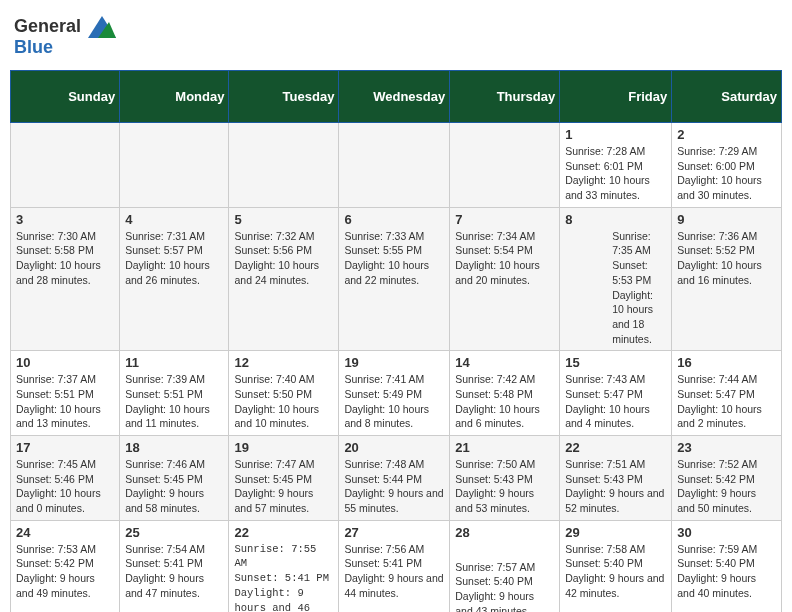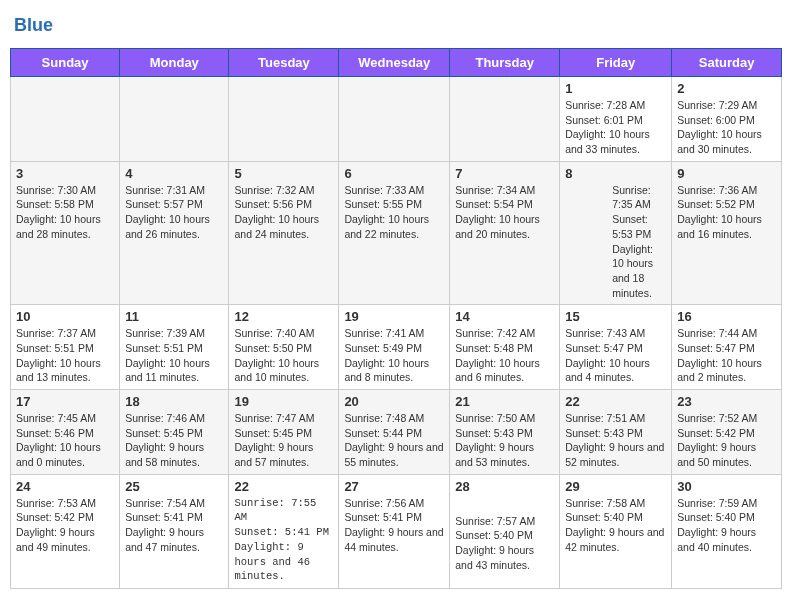--- a/index.html
+++ b/index.html
@@ -34,26 +34,26 @@
     .location-title {
       font-size: 16px;
       color: #555;
     }
     .calendar {
       width: 100%;
       border-collapse: collapse;
       border: 1px solid #ccc;
     }
     .calendar th {
-      background: #8b5cf6;
+      background: #14532d;
       color: #fff;
       font-size: 13px;
       font-weight: bold;
-      padding: 6px 4px;
-      text-align: center;
+      padding: 18px 4px;
+      text-align: right;
       border: 1px solid #1a5aa0;
     }
     .calendar td {
       vertical-align: top;
       width: 113px;
       min-height: 90px;
       border: 1px solid #ccc;
       padding: 4px 5px;
       font-size: 10.5px;
       color: #333;
@@ -84,20 +84,26 @@
     .row-even td { background: #ebebeb; }
     .row-odd td.empty, .row-even td.empty { background: #f5f5f5; }
   </style>
 </head>
 <body>
 
 <div class="header">
   <div class="logo">
     <div style="display:flex;align-items:center;">
       <div>
+        <div style="font-size:18px;font-weight:bold;color:#333;line-height:1.1;">General
+          <svg style="display:inline-block;vertical-align:middle;margin-left:2px;" width="28" height="22" viewBox="0 0 28 22" xmlns="http://www.w3.org/2000/svg">
+            <polygon points="0,22 14,0 28,22" fill="#2a6db5"></polygon>
+            <polygon points="10,22 21,6 28,22" fill="#1a8a3a"></polygon>
+          </svg>
+        </div>
         <div style="font-size:18px;font-weight:bold;color:#2a6db5;line-height:1.0;">Blue</div>
       </div>
     </div>
   </div>
   <div class="title-block">
     <div class="month-title"></div>
     <div class="location-title"></div>
   </div>
 </div>
 

